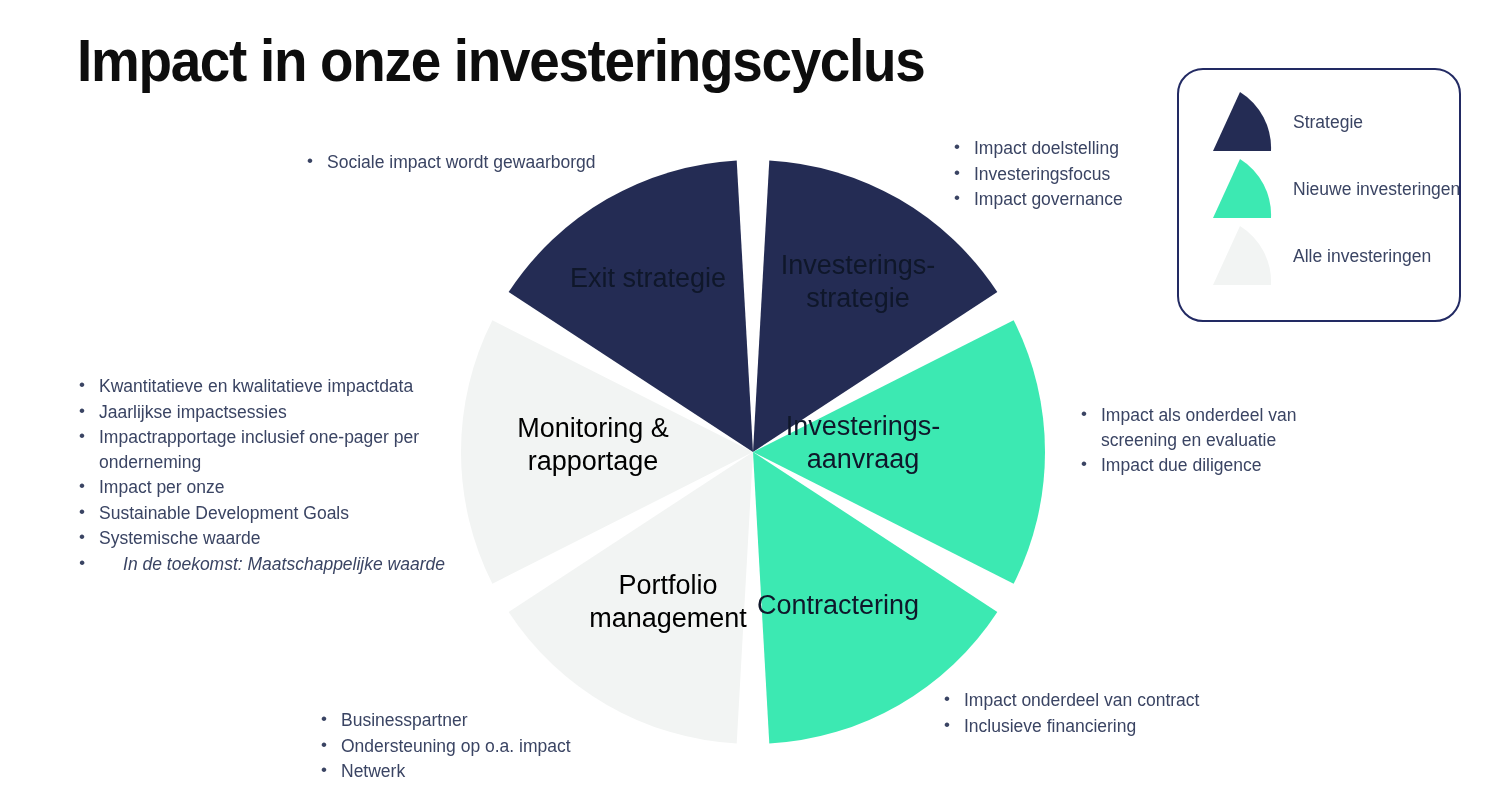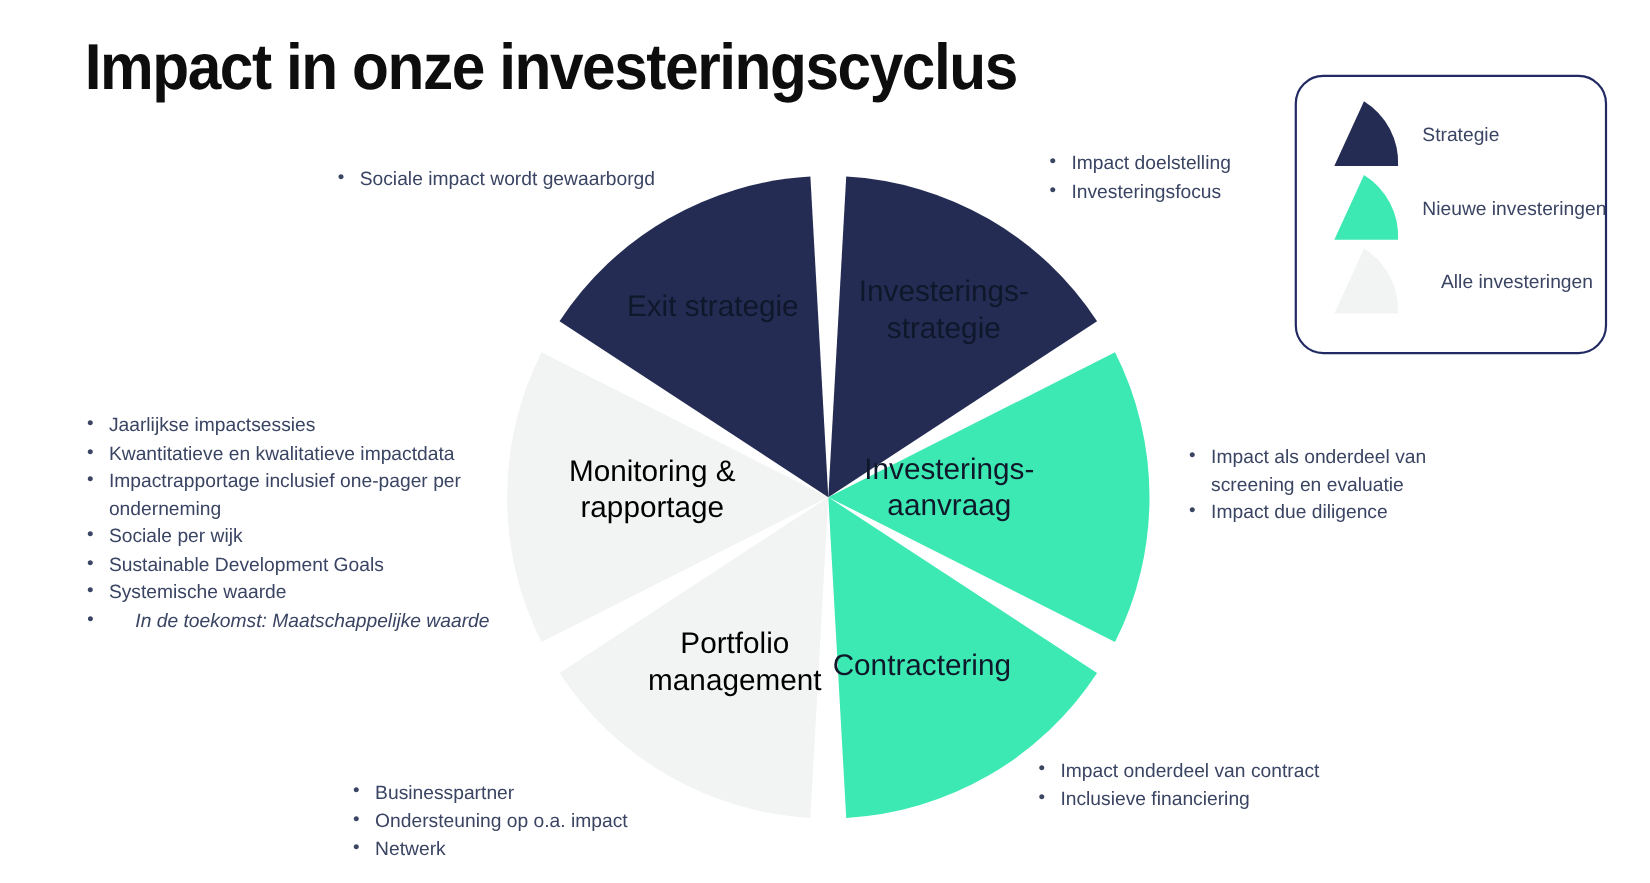--- a/index.html
+++ b/index.html
@@ -100,21 +100,21 @@
   }
   .legend-row {
     position: absolute;
     left: 24px;
     display: flex;
     align-items: center;
     height: 66px;
   }
   .legend-row:nth-of-type(1) { top: 19px; }
   .legend-row:nth-of-type(2) { top: 86px; }
-  .legend-row:nth-of-type(3) { top: 153px; gap: 17px; }
+  .legend-row:nth-of-type(3) { top: 153px; }
   .legend-swatch {
     width: 74px;
     height: 66px;
     flex: 0 0 74px;
   }
   .legend-swatch svg { display: block; width: 74px; height: 66px; }
   .legend-text {
     margin-left: 16px;
     font-family: "Liberation Sans", sans-serif;
     font-size: 17.5px;
@@ -161,20 +161,21 @@
   <div class="bullets" style="left:283px; top:150px; width:330px;">
     <ul>
         <li>Sociale impact wordt gewaarborgd</li>
       </ul>
   </div>
 
   <div class="bullets" style="left:930px; top:136px; width:260px;">
     <ul>
         <li>Impact doelstelling</li>
         <li>Investeringsfocus</li>
+        <li>Impact governance</li>
       </ul>
   </div>
 
   <div class="bullets" style="left:1057px; top:403px; width:250px;">
     <ul>
         <li>Impact als onderdeel van screening en evaluatie</li>
         <li>Impact due diligence</li>
       </ul>
   </div>
 
@@ -188,24 +189,24 @@
   <div class="bullets" style="left:297px; top:708px; width:290px;">
     <ul>
         <li>Businesspartner</li>
         <li>Ondersteuning op o.a. impact</li>
         <li>Netwerk</li>
       </ul>
   </div>
 
   <div class="bullets" style="left:55px; top:374px; width:370px;">
     <ul>
+        <li>Kwantitatieve en kwalitatieve impactdata</li>
         <li>Jaarlijkse impactsessies</li>
-        <li>Kwantitatieve en kwalitatieve impactdata</li>
         <li>Impactrapportage inclusief one-pager per onderneming</li>
-        <li>Sociale per wijk</li>
+        <li>Impact per onze</li>
         <li>Sustainable Development Goals</li>
         <li>Systemische waarde</li>
         <li class="ital">In de toekomst: Maatschappelijke waarde</li>
       </ul>
   </div>
 
   <div id="legend">
 
     <div class="legend-row">
       <span class="legend-swatch">

